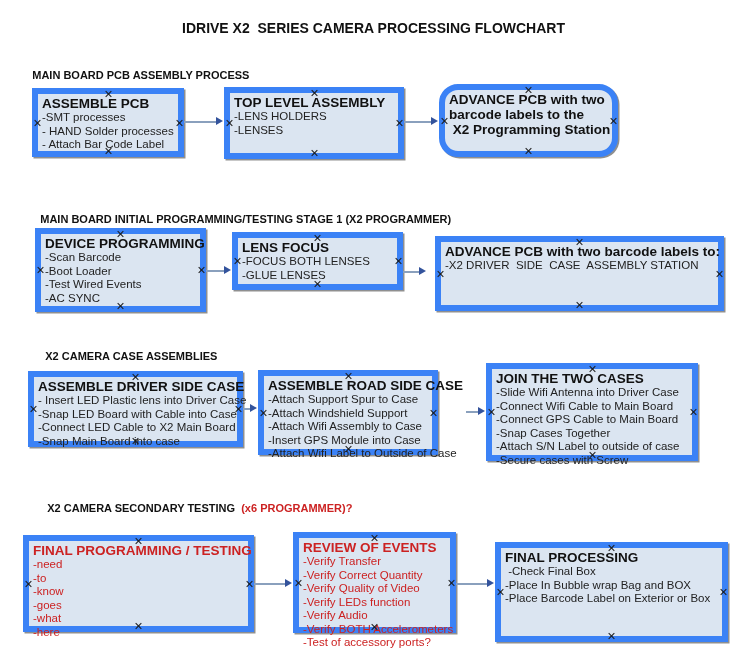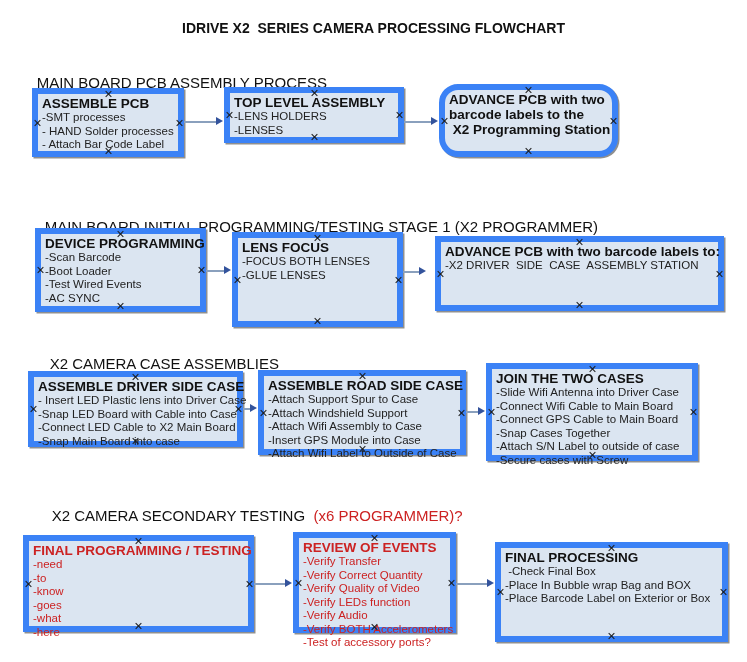--- a/index.html
+++ b/index.html
@@ -6,21 +6,21 @@
   body { background:#ffffff; }
   #canvas {
     position:relative; width:747px; height:662px; background:#ffffff;
     font-family:"Liberation Sans", sans-serif; color:#1a1a1a; overflow:hidden;
   }
   .main-title {
     position:absolute; left:0; top:20px; width:747px; text-align:center;
     font-size:14px; font-weight:bold; white-space:pre; color:#111;
   }
   .sec-header {
-    position:absolute; font-size:15px; font-weight:normal; white-space:pre; color:#111;
+    position:absolute; font-size:11px; font-weight:bold; white-space:pre; color:#111;
   }
   .sec-header .red { color:#cc2222; }
   .fbox {
     position:absolute; background:#dbe5f1; border:6px solid #3b82f6;
     box-shadow:1.5px 1.5px 0 #8f8f8f; padding:2px 4px; overflow:visible;
   }
   .btitle { font-size:13.5px; line-height:15px; font-weight:bold; white-space:pre; color:#111; }
   .bline  { font-size:11.5px; line-height:13.5px; white-space:pre; color:#222; }
   .red-box .btitle, .red-box .bline { color:#cc2222; }
   
@@ -57,21 +57,21 @@
     <span class="handle h-top"></span>
     <span class="handle h-bottom"></span>
     <span class="handle h-left"></span>
     <span class="handle h-right"></span>
     <div class="btitle">ASSEMBLE PCB</div>
     <div class="bline">-SMT processes</div>
     <div class="bline">- HAND Solder processes</div>
     <div class="bline">- Attach Bar Code Label</div>
   </div>
 
-  <div class="fbox" style="left:224px; top:87px; width:180px; height:56px;">
+  <div class="fbox" style="left:224px; top:87px; width:180px; height:72px;">
     <span class="handle h-top"></span>
     <span class="handle h-bottom"></span>
     <span class="handle h-left"></span>
     <span class="handle h-right"></span>
     <div class="btitle">TOP LEVEL ASSEMBLY</div>
     <div class="bline">-LENS HOLDERS</div>
     <div class="bline">-LENSES</div>
   </div>
 
   <div class="fbox" style="left:439px; top:84px; width:179px; height:73px;border-radius:19px;">
@@ -102,21 +102,21 @@
     <span class="handle h-bottom"></span>
     <span class="handle h-left"></span>
     <span class="handle h-right"></span>
     <div class="btitle">DEVICE PROGRAMMING</div>
     <div class="bline">-Scan Barcode</div>
     <div class="bline">-Boot Loader</div>
     <div class="bline">-Test Wired Events</div>
     <div class="bline">-AC SYNC</div>
   </div>
 
-  <div class="fbox" style="left:232px; top:232px; width:171px; height:95px;">
+  <div class="fbox" style="left:232px; top:232px; width:171px; height:58px;">
     <span class="handle h-top"></span>
     <span class="handle h-bottom"></span>
     <span class="handle h-left"></span>
     <span class="handle h-right"></span>
     <div class="btitle">LENS FOCUS</div>
     <div class="bline">-FOCUS BOTH LENSES</div>
     <div class="bline">-GLUE LENSES</div>
   </div>
 
   <div class="fbox" style="left:427px; top:236px; width:289px; height:75px;margin-left:8px;">
@@ -146,21 +146,21 @@
     <span class="handle h-bottom"></span>
     <span class="handle h-left"></span>
     <span class="handle h-right"></span>
     <div class="btitle">ASSEMBLE DRIVER SIDE CASE</div>
     <div class="bline">- Insert LED Plastic lens into Driver Case</div>
     <div class="bline">-Snap LED Board with Cable into Case</div>
     <div class="bline">-Connect LED Cable to X2 Main Board</div>
     <div class="bline">-Snap Main Board into case</div>
   </div>
 
-  <div class="fbox" style="left:258px; top:370px; width:208px; height:85px;">
+  <div class="fbox" style="left:258px; top:370px; width:180px; height:85px;">
     <span class="handle h-top"></span>
     <span class="handle h-bottom"></span>
     <span class="handle h-left"></span>
     <span class="handle h-right"></span>
     <div class="btitle">ASSEMBLE ROAD SIDE CASE</div>
     <div class="bline">-Attach Support Spur to Case</div>
     <div class="bline">-Attach Windshield Support</div>
     <div class="bline">-Attach Wifi Assembly to Case</div>
     <div class="bline">-Insert GPS Module into Case</div>
     <div class="bline">-Attach Wifi Label to Outside of Case</div>

